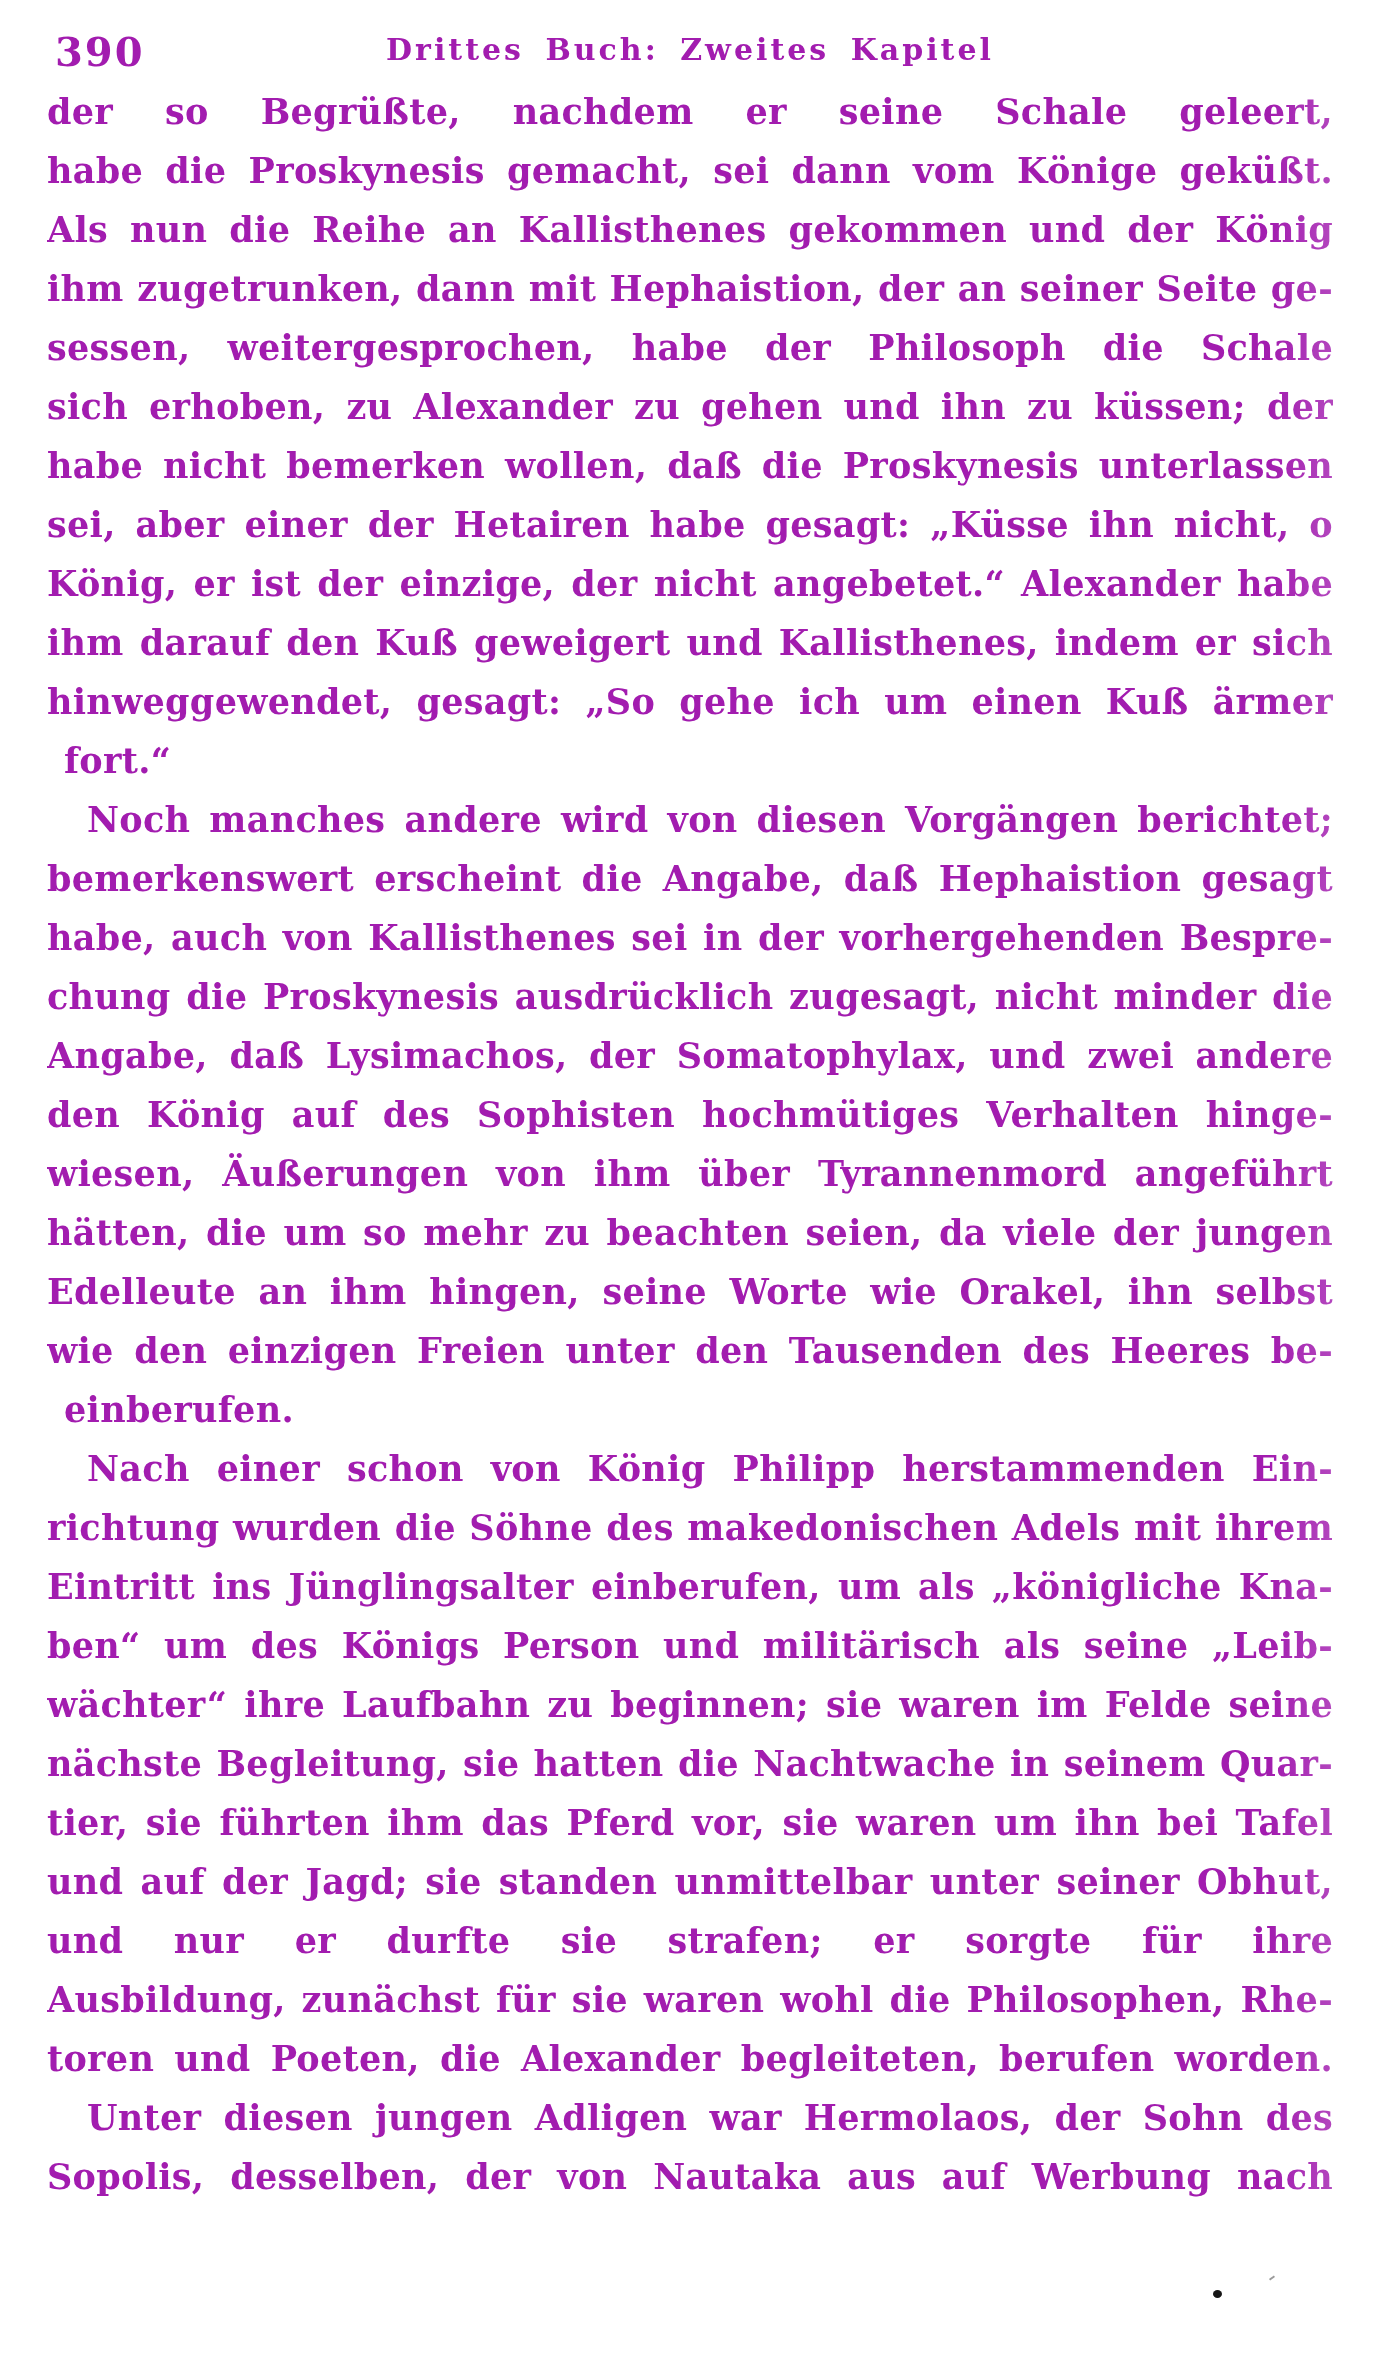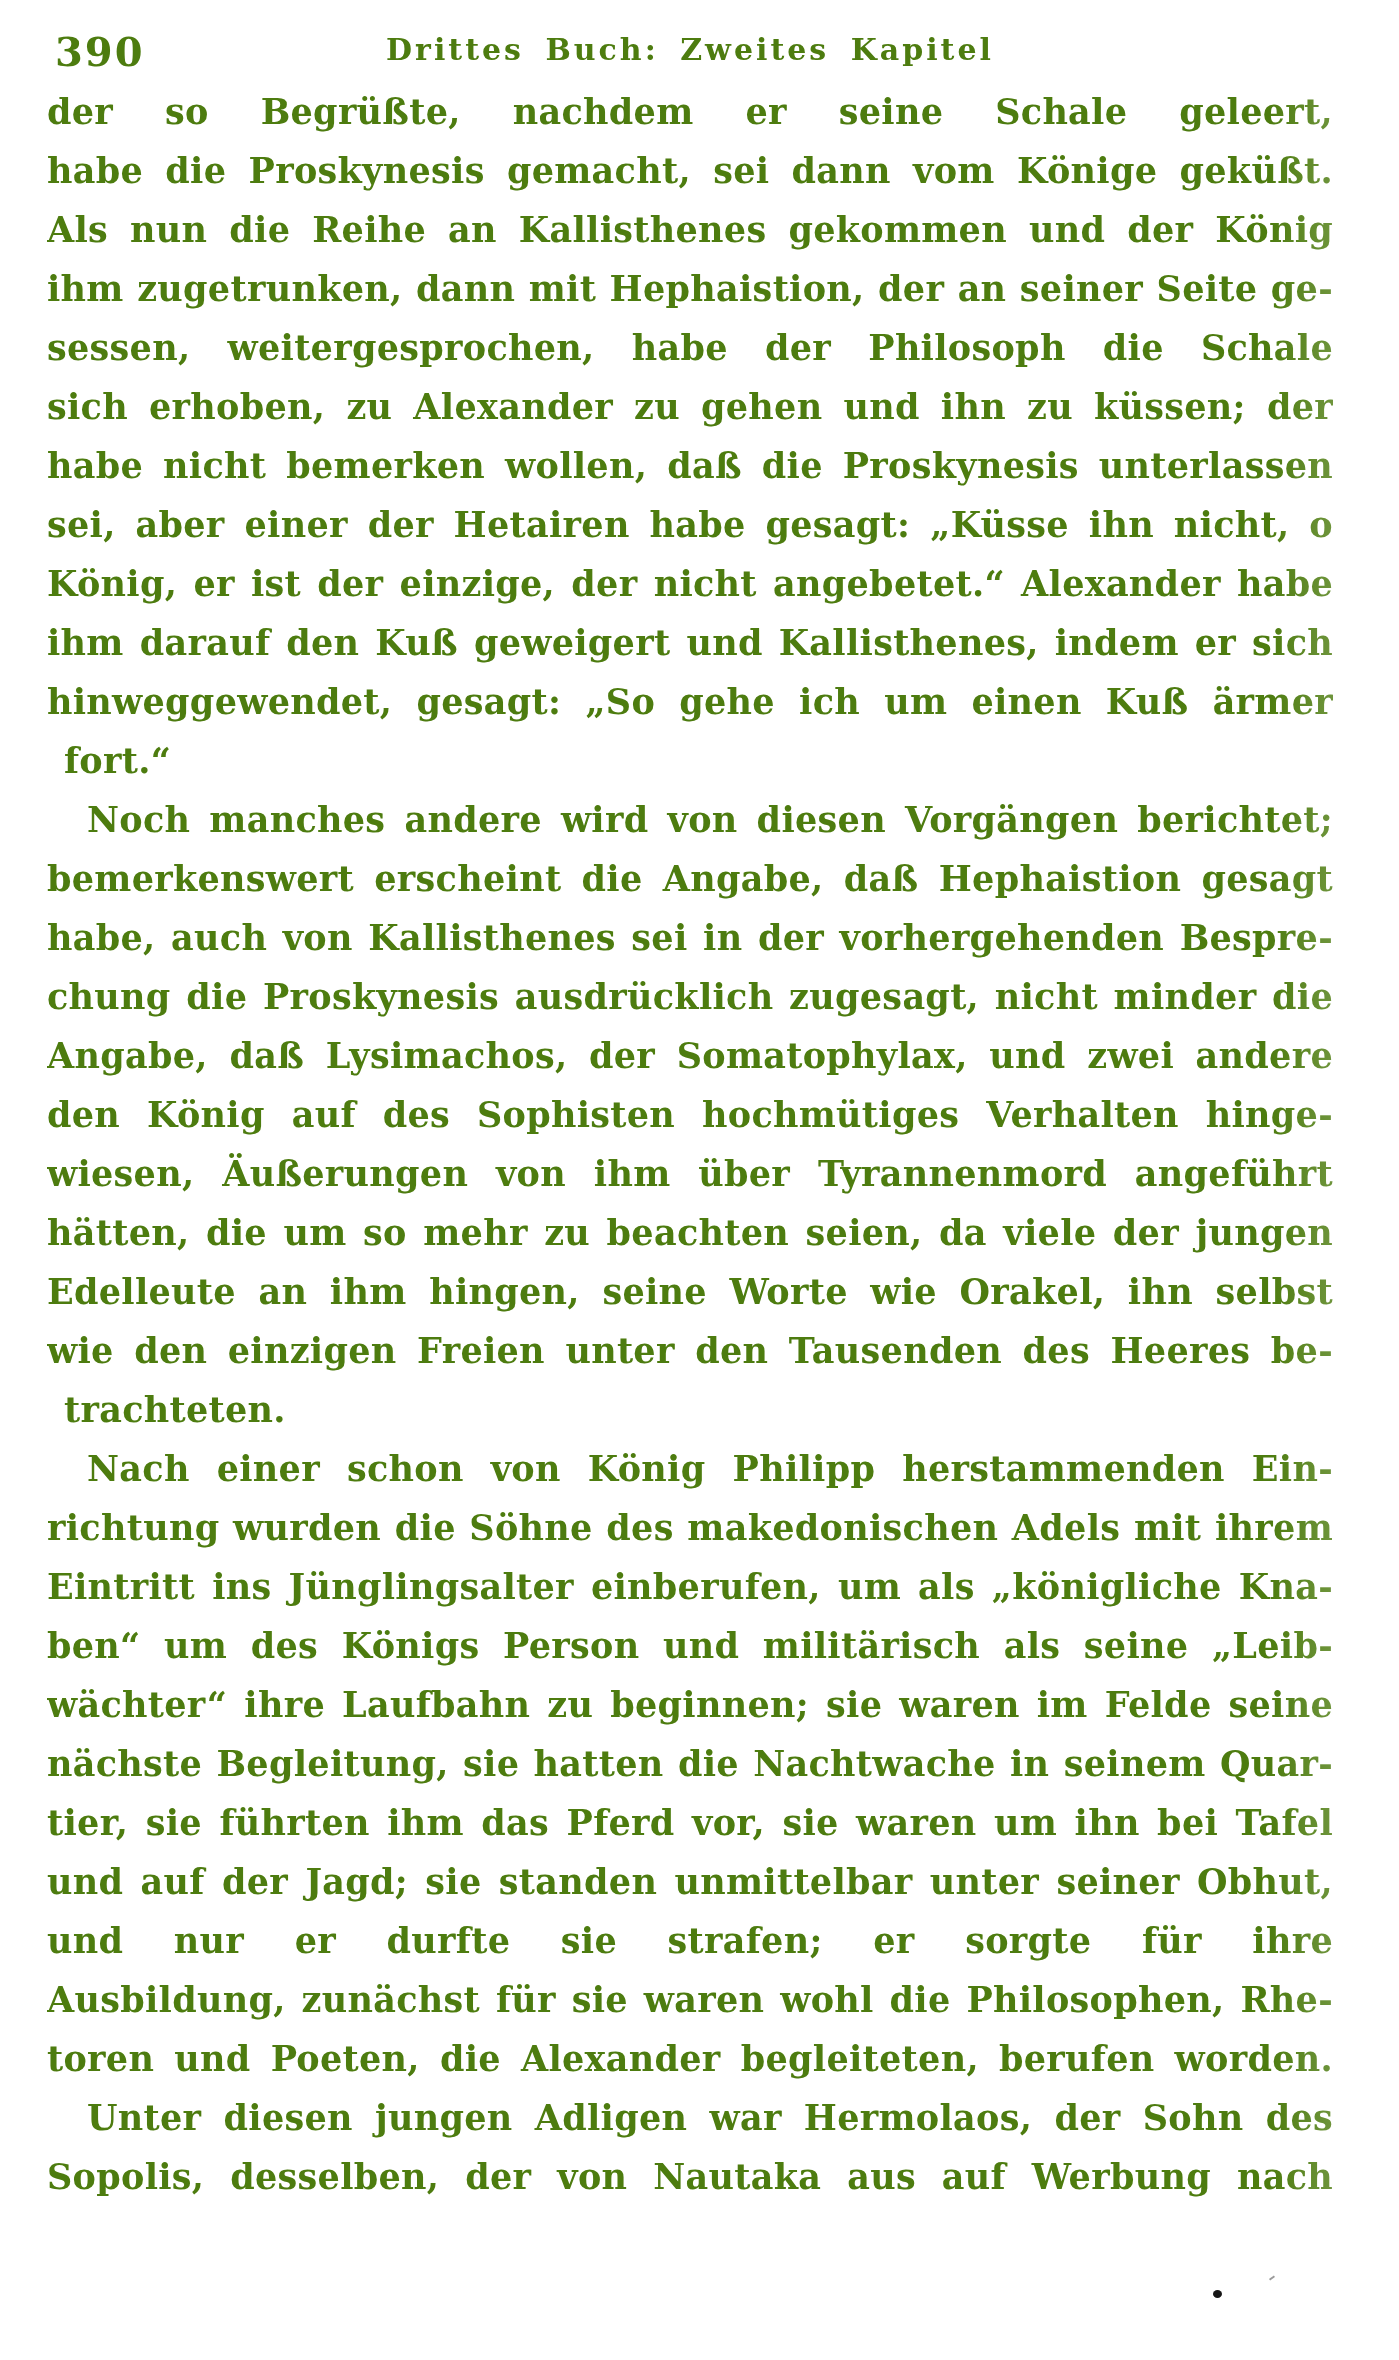--- a/index.html
+++ b/index.html
@@ -7,21 +7,21 @@
     padding: 0;
     background: #ffffff;
   }
   .page {
     position: relative;
     width: 1399px;
     height: 2360px;
     background: #ffffff;
     overflow: hidden;
     font-family: "DejaVu Serif", "Liberation Serif", serif;
-    color: #4d7c0f;
+    color: #a21caf;
   }
   
   .header-row {
     position: absolute;
     top: 26px;
     left: 47px;
     width: 1286px;
     height: 60px;
   }
   .pagenum {
@@ -128,21 +128,21 @@
         <div class="line indent">Noch manches andere wird von diesen Vorgängen berichtet;</div>
         <div class="line">bemerkenswert erscheint die Angabe, daß Hephaistion gesagt</div>
         <div class="line">habe, auch von Kallisthenes sei in der vorhergehenden Bespre-</div>
         <div class="line">chung die Proskynesis ausdrücklich zugesagt, nicht minder die</div>
         <div class="line">Angabe, daß Lysimachos, der Somatophylax, und zwei andere</div>
         <div class="line">den König auf des Sophisten hochmütiges Verhalten hinge-</div>
         <div class="line">wiesen, Äußerungen von ihm über Tyrannenmord angeführt</div>
         <div class="line">hätten, die um so mehr zu beachten seien, da viele der jungen</div>
         <div class="line">Edelleute an ihm hingen, seine Worte wie Orakel, ihn selbst</div>
         <div class="line">wie den einzigen Freien unter den Tausenden des Heeres be-</div>
-        <div class="line last">trachteten.</div>
+        <div class="line last">einberufen.</div>
       </div>
       <div>
         <div class="line indent">Nach einer schon von König Philipp herstammenden Ein-</div>
         <div class="line">richtung wurden die Söhne des makedonischen Adels mit ihrem</div>
         <div class="line">Eintritt ins Jünglingsalter einberufen, um als „königliche Kna-</div>
         <div class="line">ben“ um des Königs Person und militärisch als seine „Leib-</div>
         <div class="line">wächter“ ihre Laufbahn zu beginnen; sie waren im Felde seine</div>
         <div class="line">nächste Begleitung, sie hatten die Nachtwache in seinem Quar-</div>
         <div class="line">tier, sie führten ihm das Pferd vor, sie waren um ihn bei Tafel</div>
         <div class="line">und auf der Jagd; sie standen unmittelbar unter seiner Obhut,</div>

